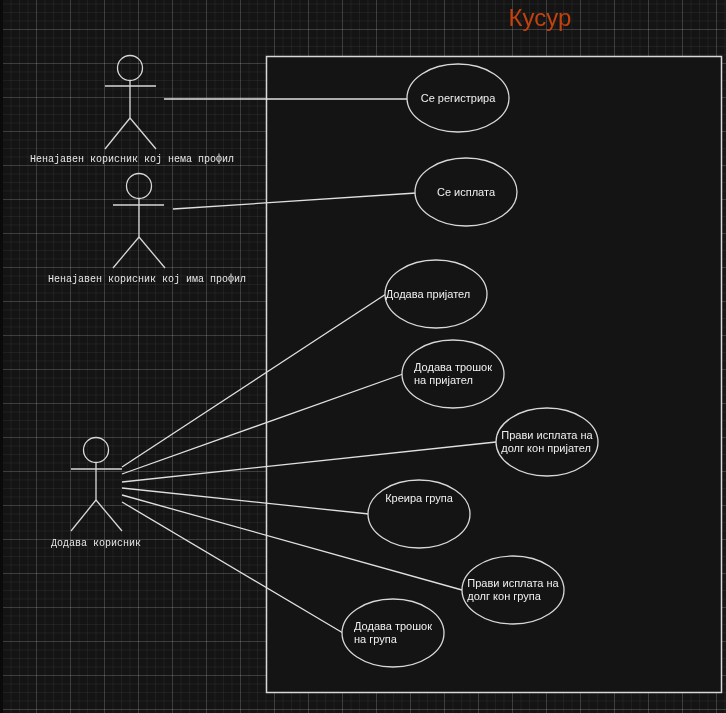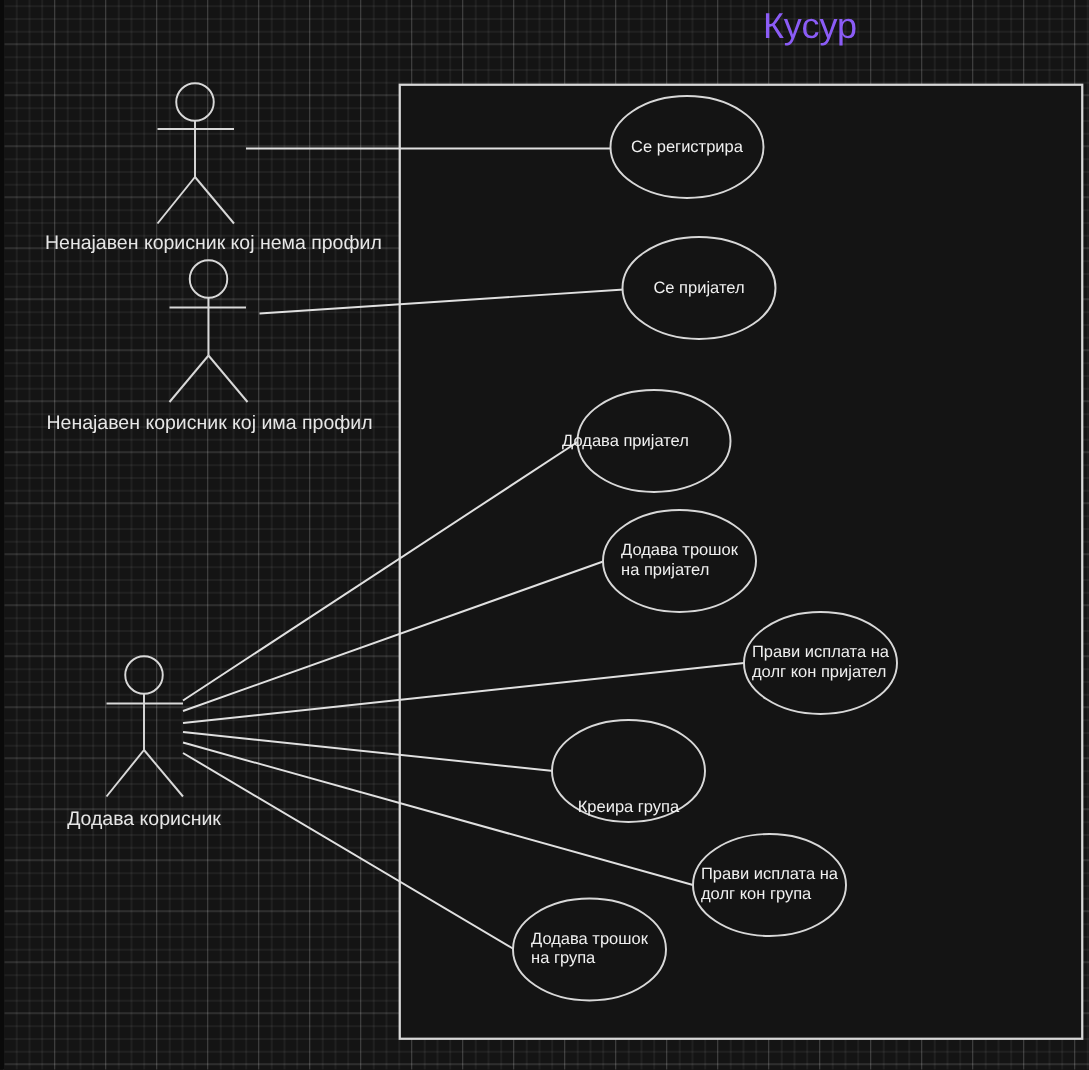--- a/index.html
+++ b/index.html
@@ -11,22 +11,22 @@
       linear-gradient(to bottom, rgba(255,255,255,0.13) 1px, transparent 1px),
       linear-gradient(to right, rgba(255,255,255,0.05) 1px, transparent 1px),
       linear-gradient(to bottom, rgba(255,255,255,0.05) 1px, transparent 1px);
     background-size: 34px 34px, 34px 34px, 8.5px 8.5px, 8.5px 8.5px;
     background-position: 2px 29px, 2px 29px, 2px 29px, 2px 29px;
     font-family: "Liberation Sans", sans-serif;
     position: relative;
   }
   .left-edge { position:absolute; left:0; top:0; width:3px; height:713px; background:#0a0a0a; }
   svg { position:absolute; left:0; top:0; }
-  .title { position:absolute; left:440px; top:4px; width:200px; text-align:center; color:#8b5cf6; font-size:24px; }
-  .lbl { position:absolute; color:#e6e6e6; font-size:13px; text-align:center; white-space:nowrap; }
+  .title { position:absolute; left:440px; top:4px; width:200px; text-align:center; color:#c2410c; font-size:24px; }
+  .lbl { position:absolute; color:#e6e6e6; font-size:10px; text-align:center; white-space:nowrap;font-family:Liberation Mono, monospace; }
   .uc-text { position:absolute; color:#f0f0f0; font-size:11px; line-height:13px; display:flex; align-items:center; justify-content:center; white-space:pre-line; }
 </style>
 </head>
 <body>
 
 <div class="left-edge"></div>
 
 <svg width="726" height="713">
 
   <rect x="266.5" y="56.5" width="455" height="636" fill="#141414" stroke="#d8d8d8" stroke-width="1.5"></rect>
@@ -74,27 +74,27 @@
     <ellipse cx="547" cy="442" rx="51" ry="34"></ellipse>
     <ellipse cx="419" cy="514" rx="51" ry="34"></ellipse>
     <ellipse cx="513" cy="590" rx="51" ry="34"></ellipse>
     <ellipse cx="393" cy="633" rx="51" ry="34"></ellipse>
   </g>
 </svg>
 
 <div class="title">Кусур</div>
 
 <div class="lbl" style="left:30px; top:154px; width:200px;">Ненајавен корисник кој нема профил</div>
-<div class="lbl" style="left:31px; top:274px; width:200px;">Ненајавен корисник кој има профил</div>
+<div class="lbl" style="left:47px; top:274px; width:200px;">Ненајавен корисник кој има профил</div>
 <div class="lbl" style="left:36px; top:538px; width:120px;">Додава корисник</div>
 
 <div class="uc-text" style="left:407px; top:64px; width:102px; height:68px;">Се регистрира</div>
-<div class="uc-text" style="left:415px; top:158px; width:102px; height:68px;">Се пријател</div>
-<div class="uc-text" style="left:366px; top:260px; width:102px; height:68px;">Додава пријател</div>
+<div class="uc-text" style="left:415px; top:158px; width:102px; height:68px;">Се исплата</div>
+<div class="uc-text" style="left:377px; top:260px; width:102px; height:68px;">Додава пријател</div>
 <div class="uc-text" style="left:402px; top:340px; width:102px; height:68px;">Додава трошок
 на пријател</div>
 <div class="uc-text" style="left:496px; top:408px; width:102px; height:68px;">Прави исплата на
 долг кон пријател</div>
-<div class="uc-text" style="left:368px; top:504px; width:102px; height:68px;">Креира група</div>
+<div class="uc-text" style="left:368px; top:464px; width:102px; height:68px;">Креира група</div>
 <div class="uc-text" style="left:462px; top:556px; width:102px; height:68px;">Прави исплата на
 долг кон група</div>
 <div class="uc-text" style="left:342px; top:599px; width:102px; height:68px;">Додава трошок
 на група</div>
 
 </body></html>

